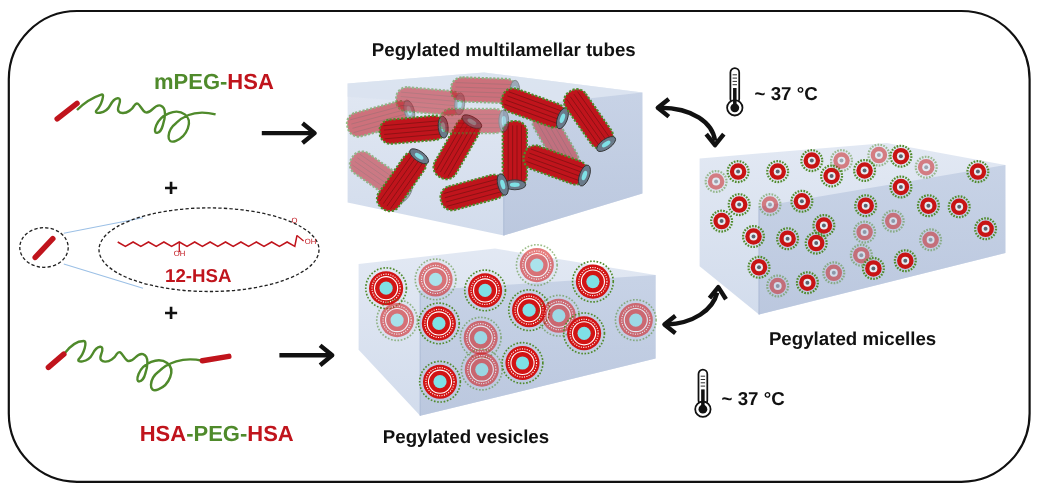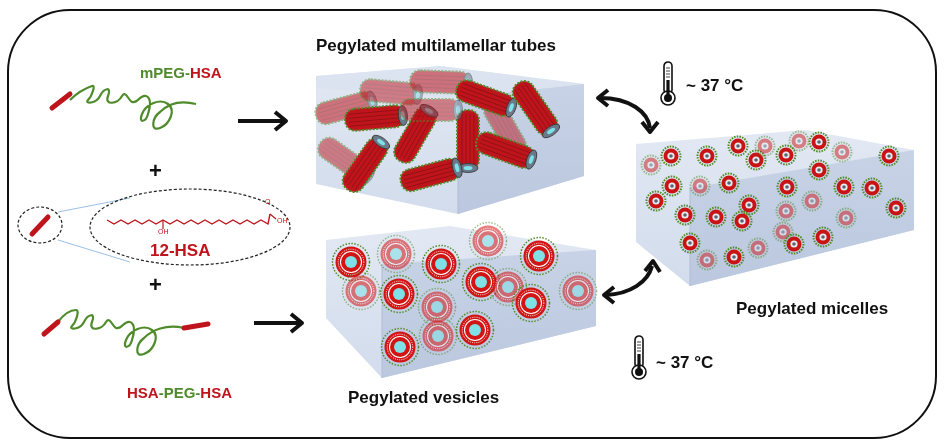--- a/index.html
+++ b/index.html
@@ -1,20 +1,20 @@
 <!DOCTYPE html>
 <html><head>
 <meta charset="utf-8">
 <style>
   html, body { margin:0; padding:0; background:#ffffff; }
   body { width:945px; height:447px; position:relative; overflow:hidden; font-family:"Liberation Sans", sans-serif; }
   #stage { position:absolute; left:0; top:0; width:945px; height:447px; }
   .lbl { position:absolute; font-weight:bold; white-space:nowrap; }
   .title { color:#111; font-size:17px; }
-  .mol { font-size:15px; }
+  .mol { font-size:20px; }
   .green { color:#4f8a2b; }
   .red { color:#c0141c; }
   .plus { position:absolute; font-size:22px; font-weight:bold; color:#111; }
   .temp { color:#111; font-size:17px;text-align:center; }
 </style>
 </head>
 <body>
 
 <svg id="stage" width="945" height="447" viewBox="0 0 945 447">
   <defs>
@@ -583,18 +583,18 @@
 <div class="lbl red" style="left:265px; top:198px; font-size:7px; font-weight:normal;">O</div>
 <div class="lbl red" style="left:277px; top:217px; font-size:7px; font-weight:normal;">OH</div>
 <div class="lbl red" style="left:150px; top:241px; font-size:17px;text-align:center;">12-HSA</div>
 
 <div class="plus" style="left:149px; top:272px;">+</div>
 
 <div class="lbl mol" style="left:127px; top:384px;">
   <span class="red">HSA</span><span class="green">-PEG-</span><span class="red">HSA</span>
 </div>
 
-<div class="lbl title" style="left:316px; top:36px;">Pegylated multilamellar tubes</div>
+<div class="lbl title" style="left:338px; top:36px;">Pegylated multilamellar tubes</div>
 <div class="lbl title" style="left:348px; top:388px;">Pegylated vesicles</div>
-<div class="lbl title" style="left:736px; top:299px;">Pegylated micelles</div>
+<div class="lbl title" style="left:699px; top:299px;">Pegylated micelles</div>
 
 <div class="lbl temp" style="left:686px; top:76px;">~ 37 °C</div>
 <div class="lbl temp" style="left:656px; top:353px;">~ 37 °C</div>
 
 </body></html>

